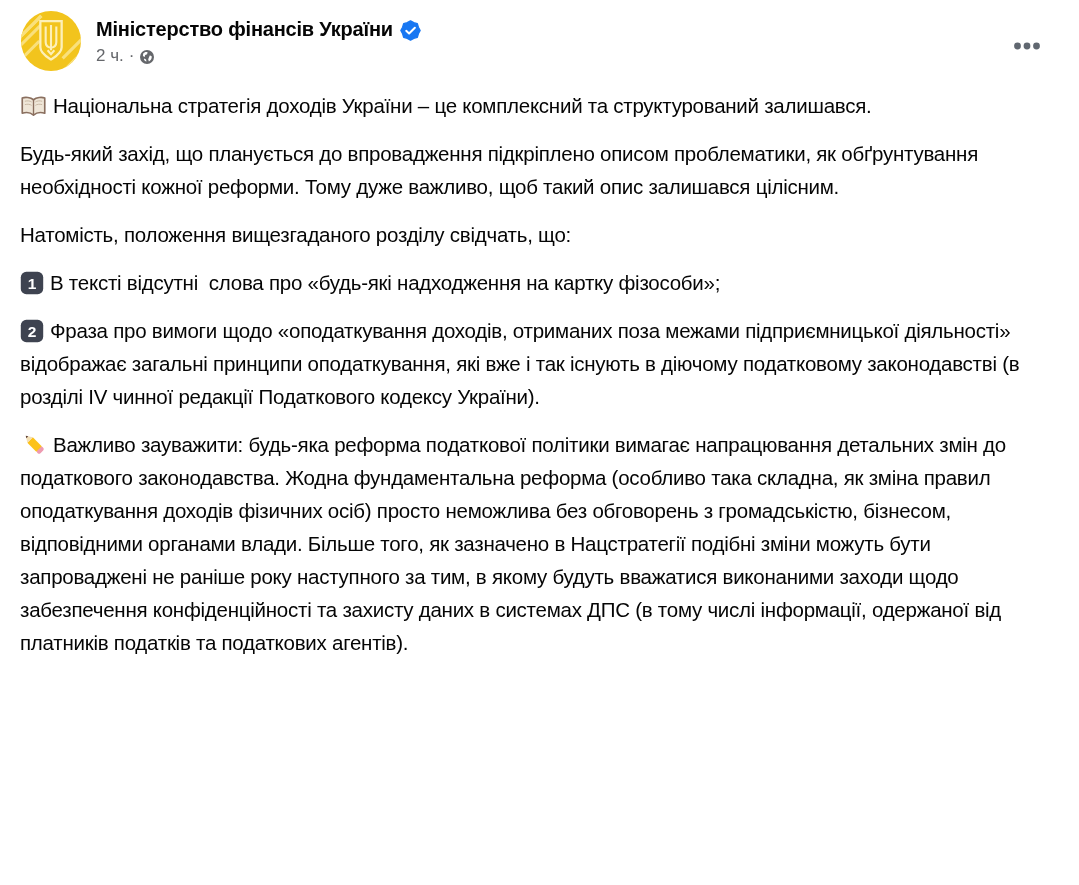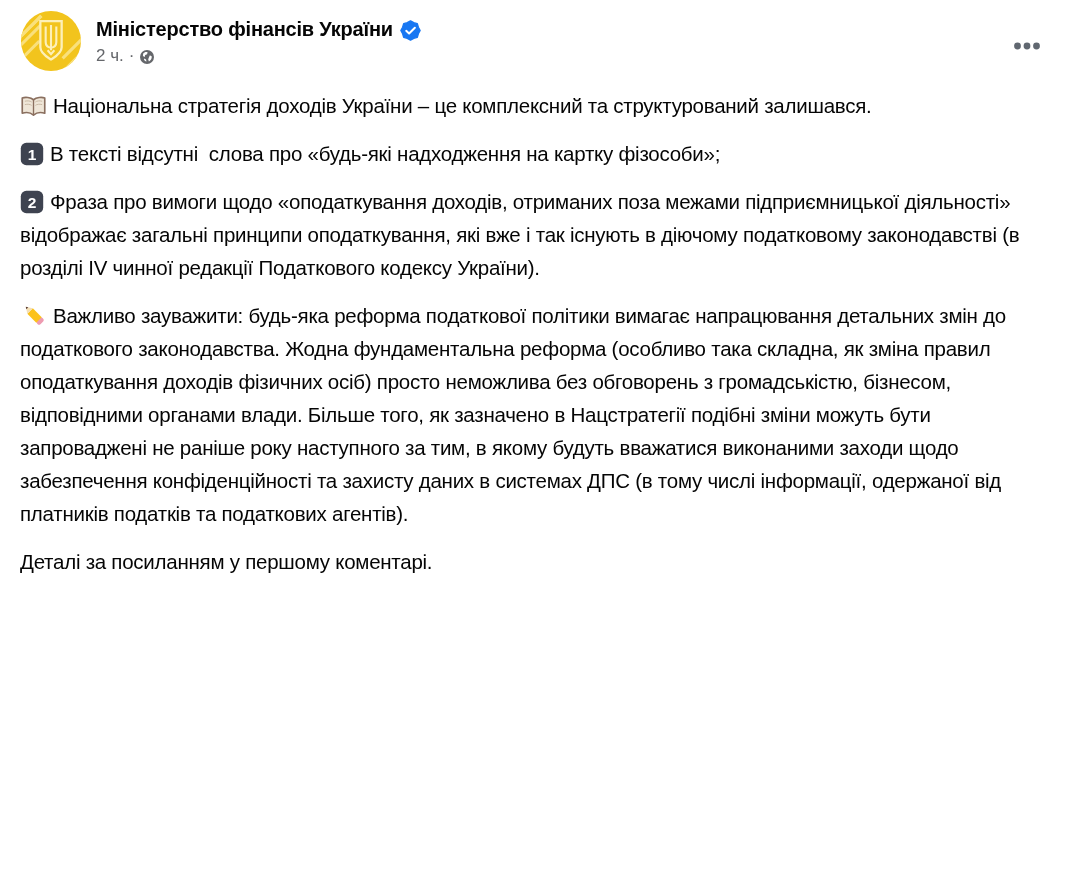--- a/index.html
+++ b/index.html
@@ -136,32 +136,33 @@
       </svg>
     </button>
   </div>
 
   <div class="post-text">
       <p class="para"><span class="inline-emoji"><svg width="27" height="23" viewBox="0 0 36 30" aria-hidden="true">
             <path fill="#EFE6D8" stroke="#8A6F5F" stroke-width="2.2" stroke-linejoin="round" d="M18 6 C14 2.6 7 2.1 3 3.6 L3 24 C7.5 22.5 14 23 18 26.4 C22 23 28.5 22.5 33 24 L33 3.6 C29 2.1 22 2.6 18 6 Z"></path>
             <path fill="none" stroke="#8A6F5F" stroke-width="1.8" d="M18 6 L18 26.4"></path>
             <path fill="none" stroke="#C9B8A4" stroke-width="1.3" d="M6.5 8 C10 7 13.5 7.5 15.5 9 M6.5 12.5 C10 11.5 13.5 12 15.5 13.5 M20.5 9 C22.5 7.5 26 7 29.5 8 M20.5 13.5 C22.5 12 26 11.5 29.5 12.5"></path>
           </svg></span><span>Національна стратегія доходів України – це комплексний та структурований залишався.</span></p>
+      <p class="para"><span>Будь-який захід, що планується до впровадження підкріплено описом проблематики, як обґрунтування необхідності кожної реформи. Тому дуже важливо, щоб такий опис залишався цілісним.</span></p>
+      <p class="para"><span>Натомість, положення вищезгаданого розділу свідчать, що:</span></p>
       <p class="para"><span class="inline-emoji"><svg width="24" height="24" viewBox="0 0 24 24" aria-hidden="true">
             <rect x="0.8" y="0.8" width="22.4" height="22.4" rx="5.5" fill="#3E4350"></rect>
             <text x="12" y="17.6" font-size="15.5" font-weight="bold" fill="#ffffff" text-anchor="middle" font-family="Liberation Sans, sans-serif">1</text>
           </svg></span><span>В тексті відсутні  слова про «будь-які надходження на картку фізособи»;</span></p>
       <p class="para"><span class="inline-emoji"><svg width="24" height="24" viewBox="0 0 24 24" aria-hidden="true">
             <rect x="0.8" y="0.8" width="22.4" height="22.4" rx="5.5" fill="#3E4350"></rect>
             <text x="12" y="17.6" font-size="15.5" font-weight="bold" fill="#ffffff" text-anchor="middle" font-family="Liberation Sans, sans-serif">2</text>
           </svg></span><span>Фраза про вимоги щодо «оподаткування доходів, отриманих поза межами підприємницької діяльності» відображає загальні принципи оподаткування, які вже і так існують в діючому податковому законодавстві (в розділі IV чинної редакції Податкового кодексу України).</span></p>
       <p class="para"><span class="inline-emoji"><svg width="27" height="27" viewBox="0 0 28 28" aria-hidden="true">
             <g transform="rotate(45 14 14)">
               <rect x="21.2" y="10" width="5" height="8" rx="2" fill="#EE9BB1"></rect>
               <rect x="9" y="10" width="13" height="8" fill="#FCC21B"></rect>
               <polygon points="9,10 2.6,14 9,18" fill="#F3DFB6"></polygon>
               <polygon points="4.9,12.6 2.6,14 4.9,15.4" fill="#5D4037"></polygon>
             </g>
           </svg></span><span>Важливо зауважити: будь-яка реформа податкової політики вимагає напрацювання детальних змін до податкового законодавства. Жодна фундаментальна реформа (особливо така складна, як зміна правил оподаткування доходів фізичних осіб) просто неможлива без обговорень з громадськістю, бізнесом, відповідними органами влади. Більше того, як зазначено в Нацстратегії подібні зміни можуть бути запроваджені не раніше року наступного за тим, в якому будуть вважатися виконаними заходи щодо забезпечення конфіденційності та захисту даних в системах ДПС (в тому числі інформації, одержаної від платників податків та податкових агентів).</span></p>
-      <p class="para"><span>Деталі за посиланням у першому коментарі.</span></p>
     </div>
 
 </div>
 
 </body></html>

